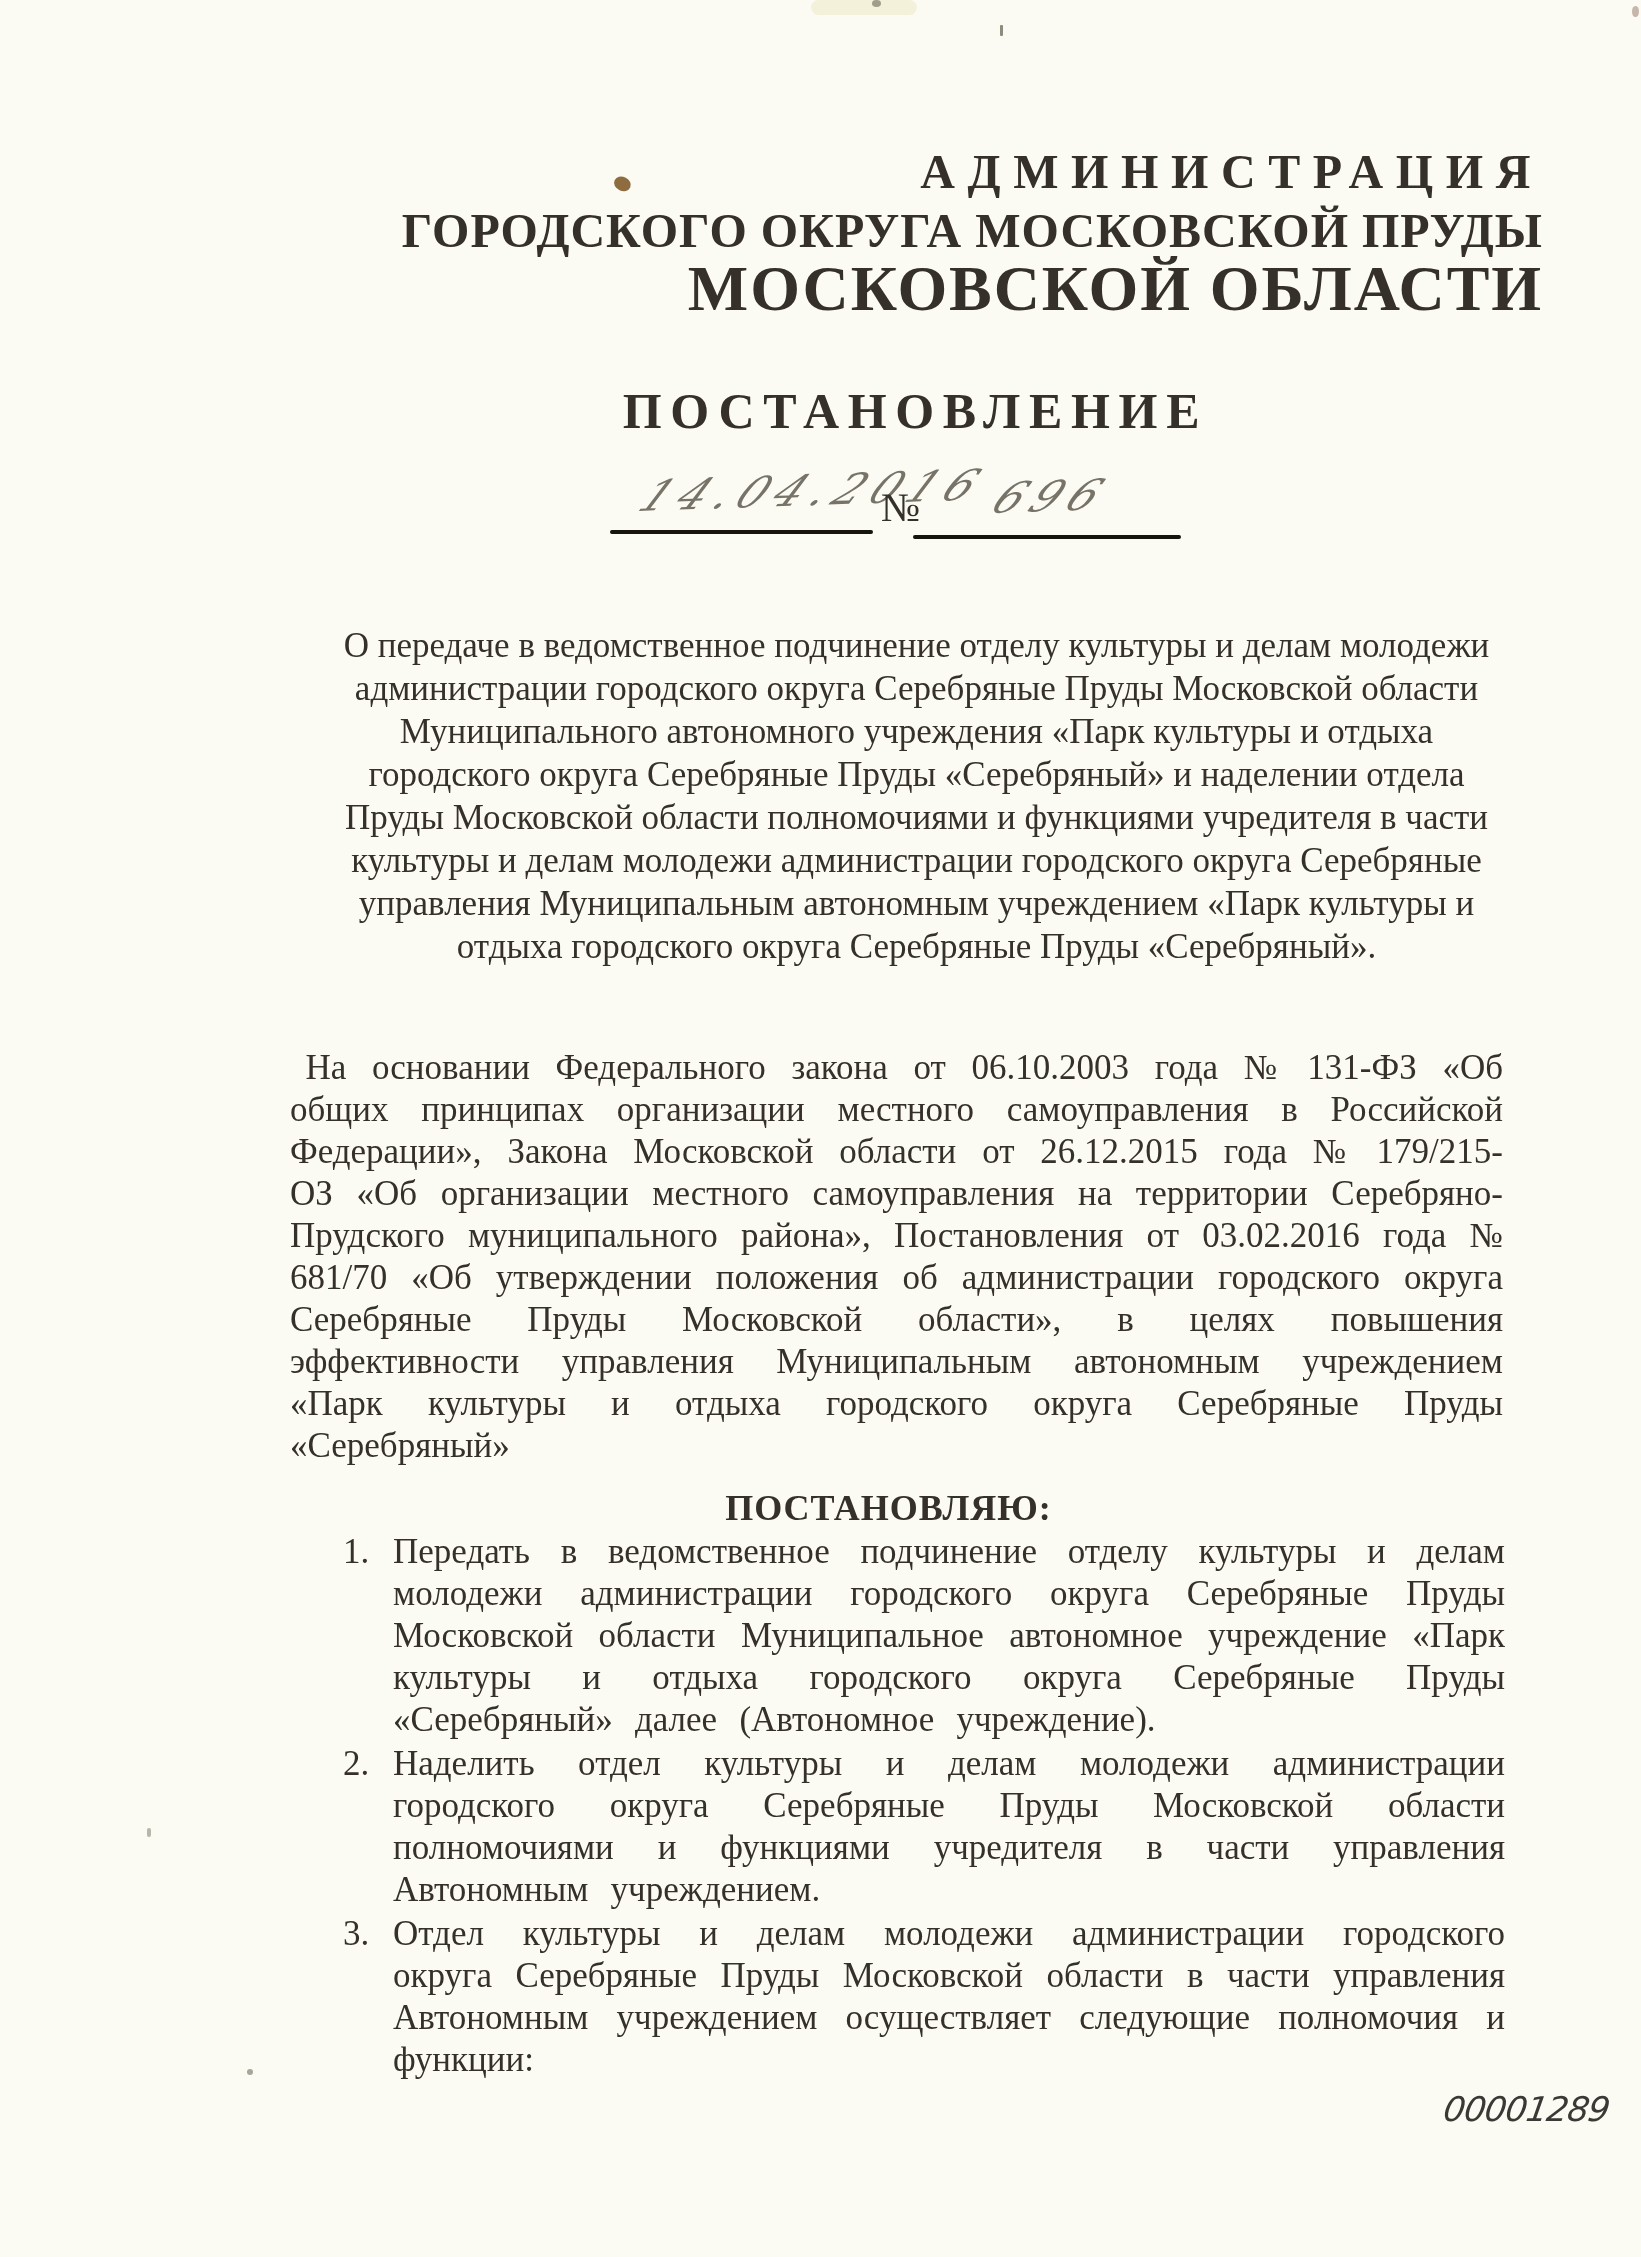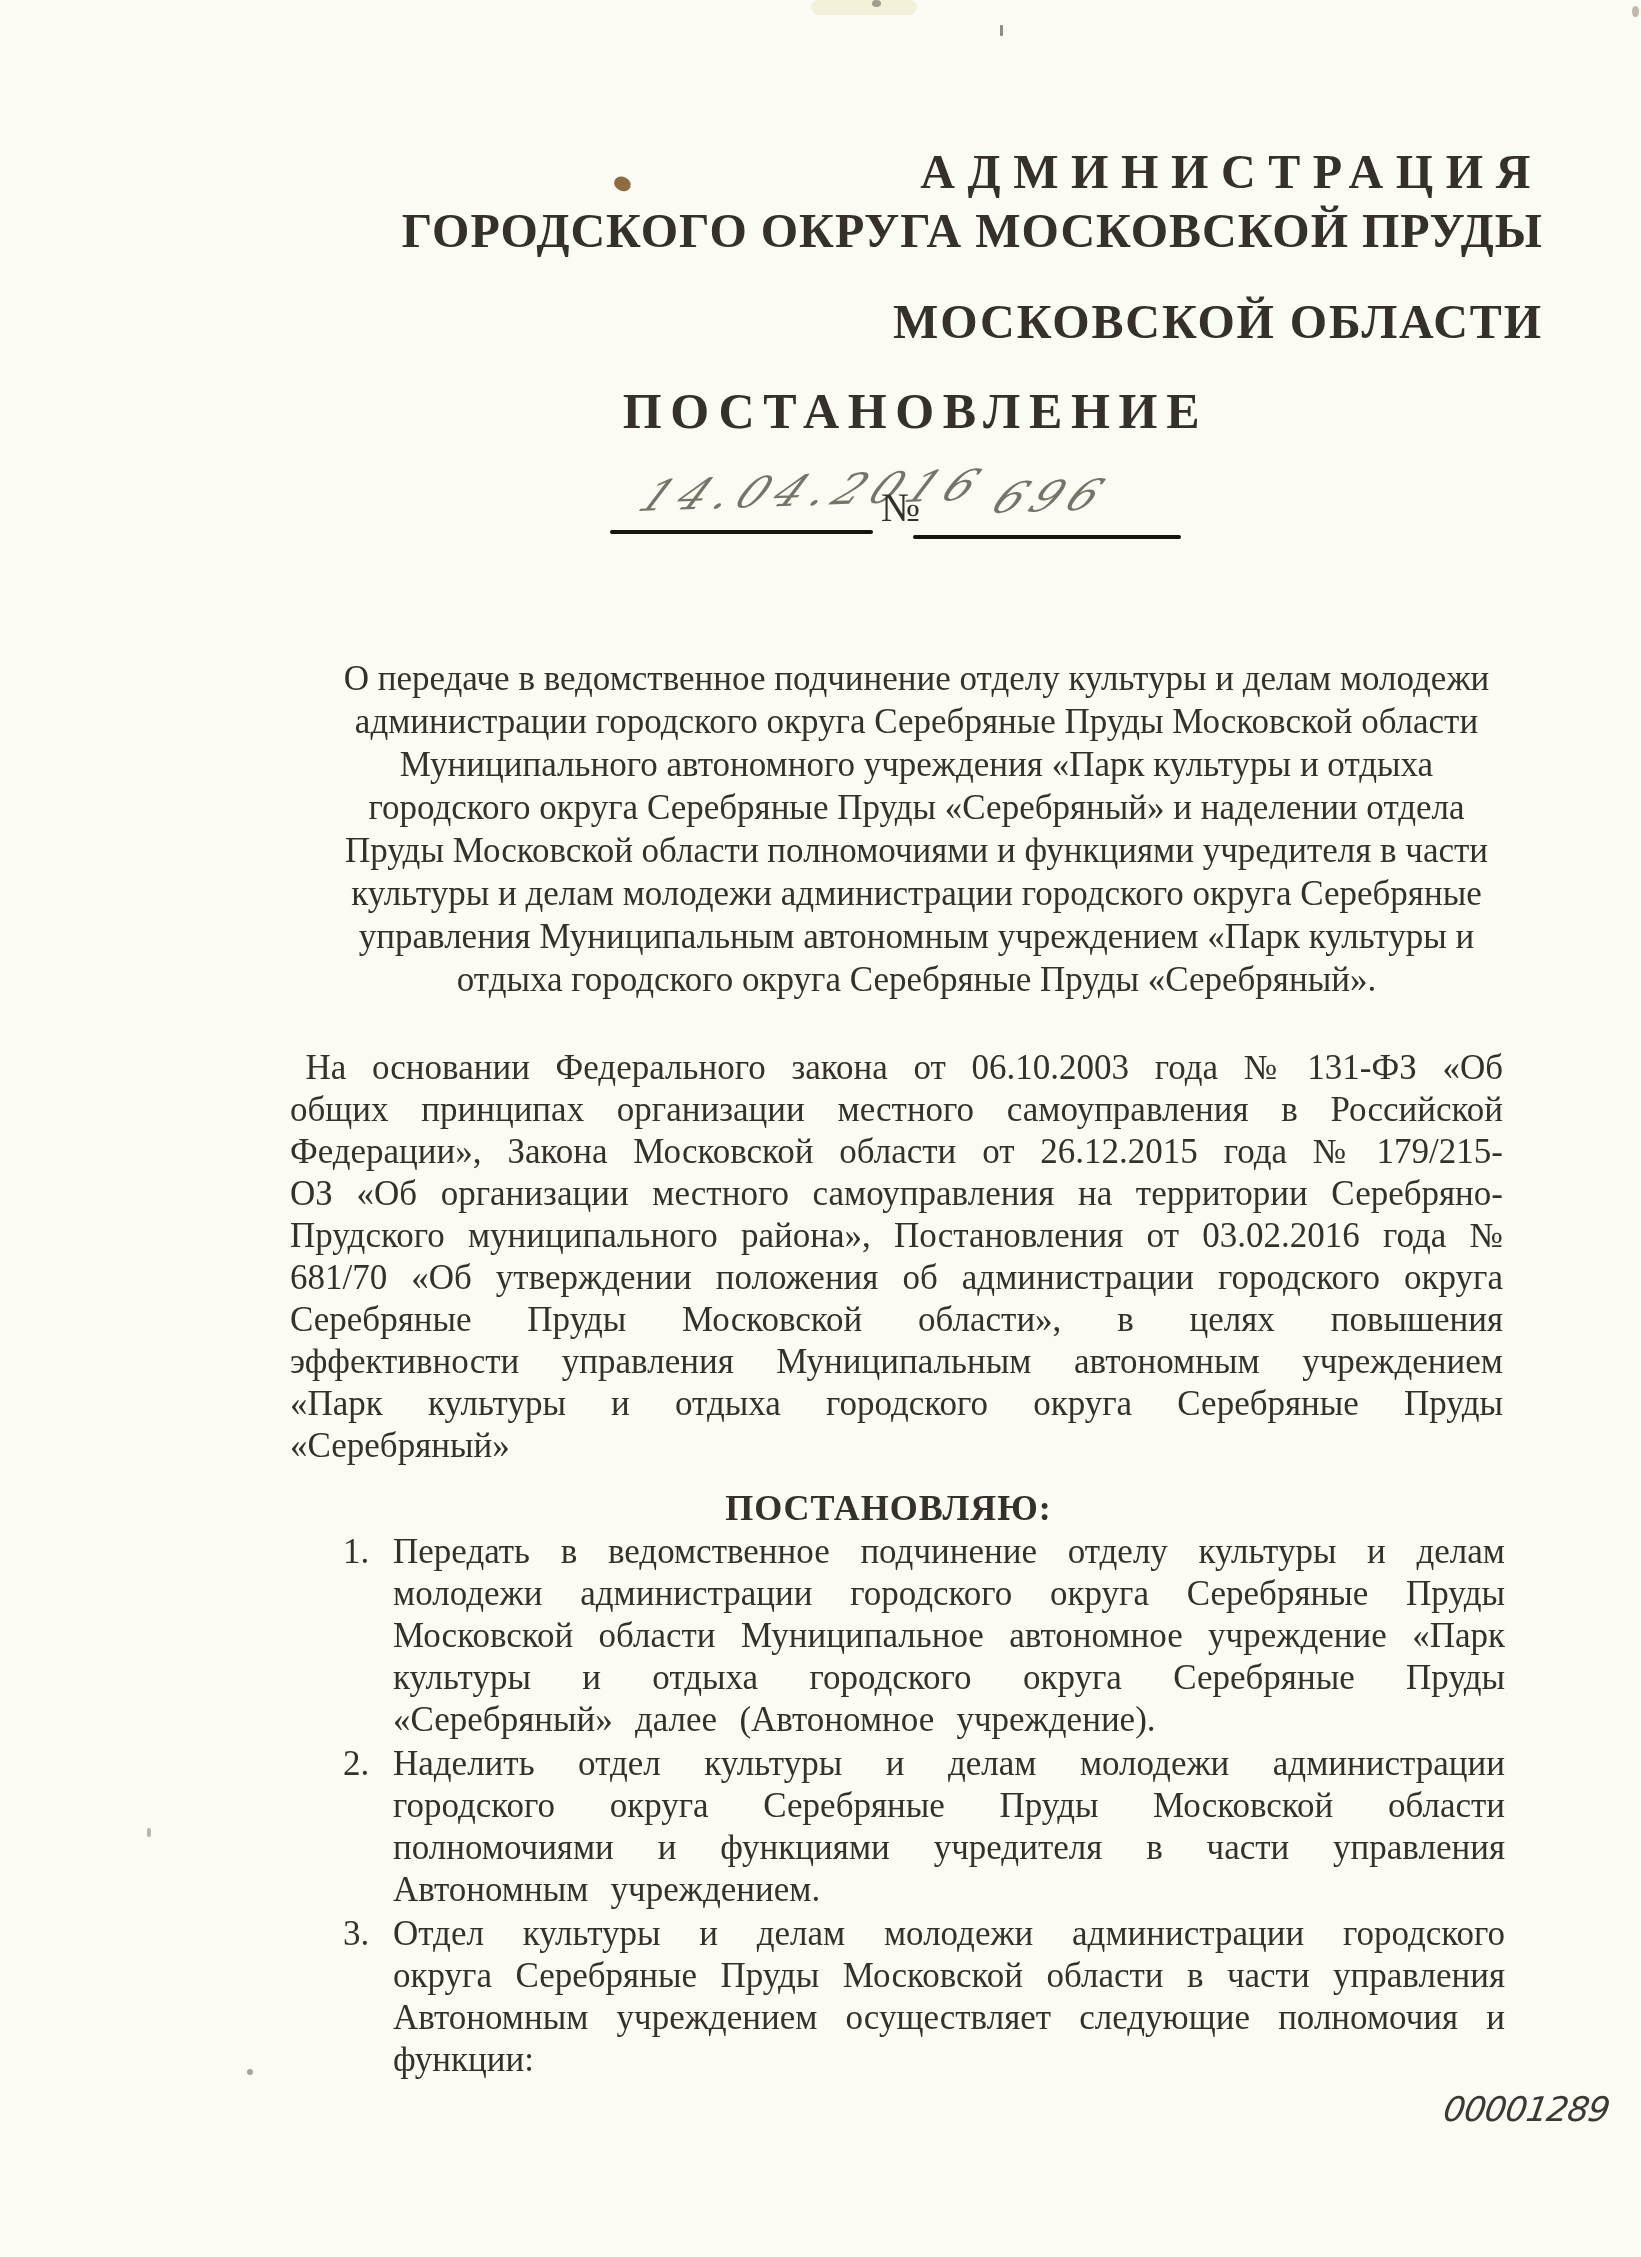--- a/index.html
+++ b/index.html
@@ -7,40 +7,40 @@
     position:relative;width:1641px;height:2257px;margin:0 auto;
     background:var(--paper,#fcfbf3);overflow:hidden;
     font-family:"Liberation Serif","DejaVu Serif",serif;
     color:var(--ink,#35312a);
   }
   .abs{position:absolute;}
   
   .letterhead{left:288px;top:142px;width:1255px;text-align:right;font-weight:bold;}
   .org1{font-size:48px;letter-spacing:12.6px;line-height:60px;white-space:nowrap;}
   .org2{font-size:48px;letter-spacing:1px;line-height:58px;white-space:nowrap;}
-  .org3{font-size:48px;letter-spacing:1.9px;line-height:58px;white-space:nowrap;margin-top:33px;}
+  .org3{font-size:64px;letter-spacing:1.9px;line-height:58px;white-space:nowrap;}
   .doctype{
     left:288px;top:382px;width:1255px;text-align:center;
     font-size:50px;font-weight:bold;letter-spacing:8.7px;white-space:nowrap;
   }
   
   .handwriting{
     font-family:"DejaVu Serif",serif;font-style:italic;
     color:#5a564b;opacity:.82;letter-spacing:8.7px;
     transform:skewX(-31deg) rotate(-2deg);transform-origin:left bottom;
     white-space:nowrap;
   }
   .hw-date{left:630px;top:471px;font-size:43px;}
   .hw-num{left:983px;top:473px;font-size:43px;}
   .numsign{left:881px;top:483px;font-size:41px;}
   .rule{height:3.9px;background:#17140e;border-radius:1.9px;}
   .rule-date{left:610px;top:530px;width:263px;}
   .rule-num{left:913px;top:535px;width:268px;}
   
-  .subject{left:288px;top:624px;width:1257px;text-align:center;font-size:35px;line-height:43px;margin-top:33px;}
+  .subject{left:288px;top:624px;width:1257px;text-align:center;font-size:35px;line-height:43px;}
   .subject div{white-space:nowrap;}
   
   .preamble{
     left:290px;top:1047px;width:1213px;min-height:427px;
     font-size:35px;line-height:42px;text-align:justify;
     text-indent:15.4px;word-spacing:12.6px;
   }
   .resolve{left:282px;top:1487px;width:1213px;text-align:center;
     font-size:36px;letter-spacing:1px;font-weight:bold;}
   

